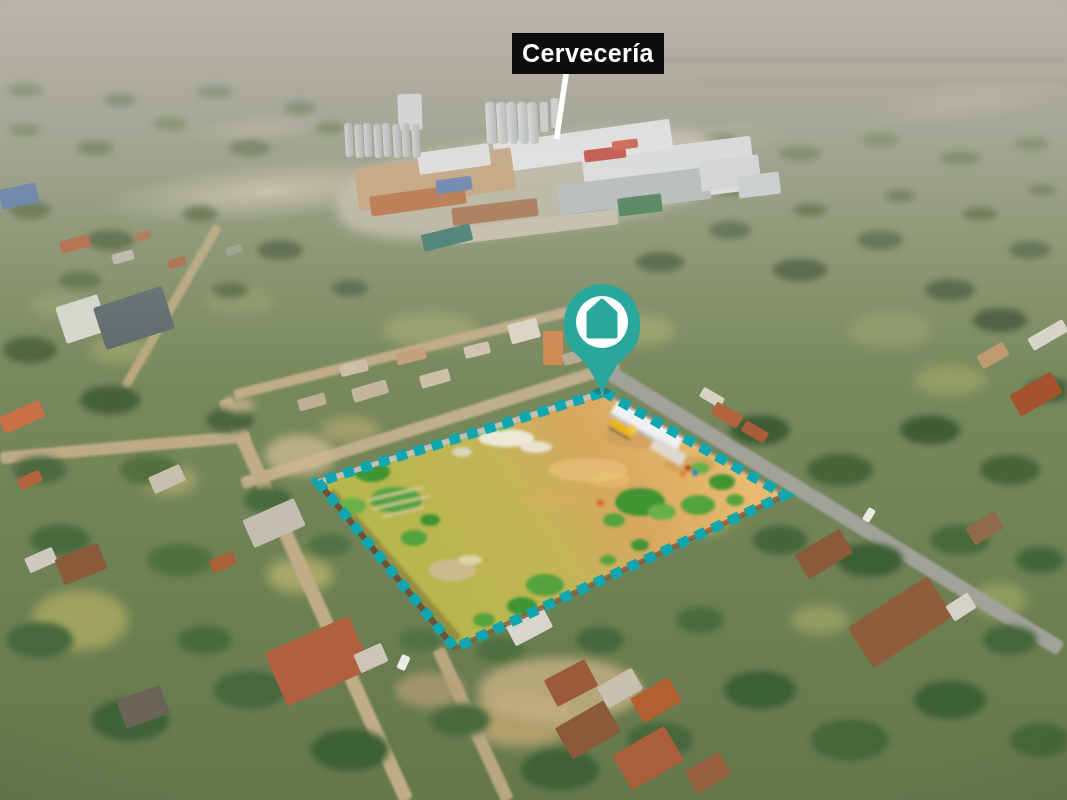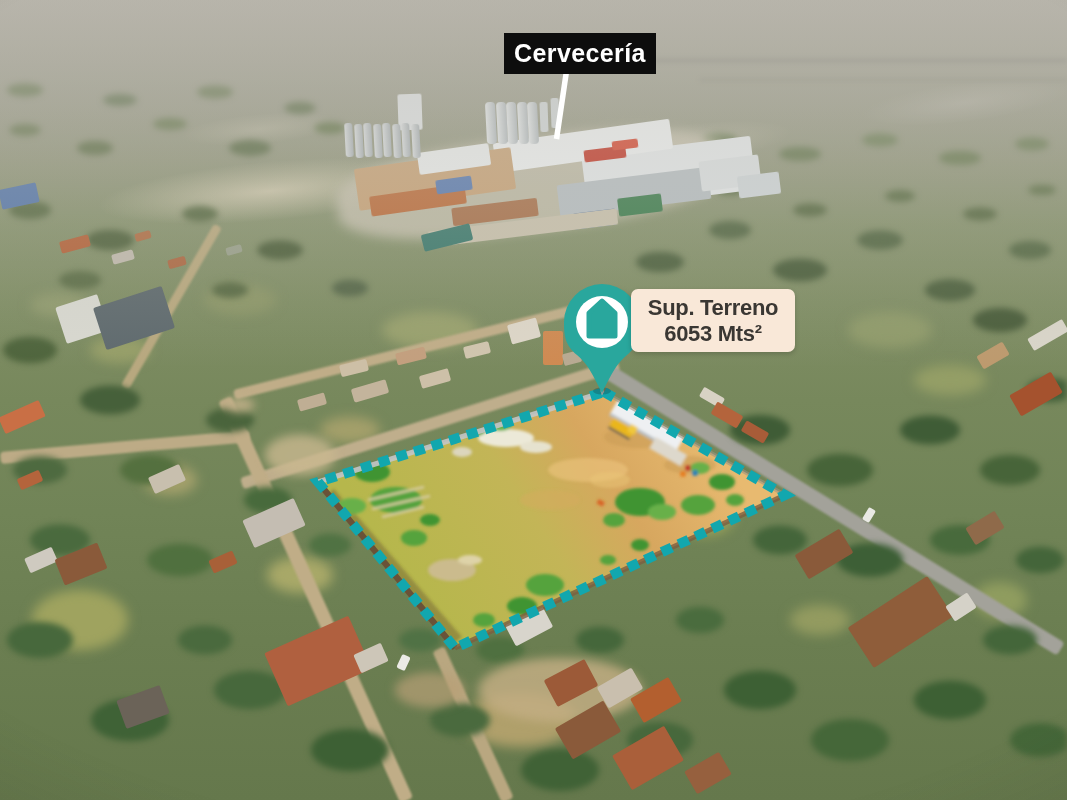--- a/index.html
+++ b/index.html
@@ -121,21 +121,21 @@
   #roads .sp{transform-origin:0 0;filter:blur(1px);border-radius:4px;}
   #factory .sp{filter:blur(.4px);}
   .apron{position:absolute;left:336px;top:138px;width:390px;height:92px;transform:rotate(-7deg);
          background:#c6c0ae;border-radius:40%;filter:blur(6px);opacity:.85;}
   .haze{background:linear-gradient(180deg,rgba(196,194,184,.55) 0%,rgba(196,194,184,.35) 14%,
         rgba(192,192,180,.18) 30%,rgba(192,192,180,0) 46%);}
   .vign{background:radial-gradient(120% 100% at 50% 45%,rgba(0,0,0,0) 60%,rgba(35,38,25,.28) 100%);}
   svg.overlay{position:absolute;left:0;top:0;}
   
   .callout{position:absolute;display:flex;align-items:center;justify-content:center;
-           font-weight:bold;text-align:center;}
+           font-weight:bold;text-align:center;margin-left:8px;}
   .callout-factory{left:504px;top:33px;height:41px;padding:4px 10px;
       background:var(--factory-label-bg,#0d0d0d);color:var(--factory-label-text,#fff);
       font-size:25px;letter-spacing:.4px;}
   .callout-plot{left:631px;top:289px;width:164px;height:63px;border-radius:7px;
       background:var(--plot-label-bg,#f9e8d8);color:var(--plot-label-text,#3a3733);
       flex-direction:column;font-size:22px;line-height:1.18;letter-spacing:-.3px;
       box-shadow:0 2px 5px rgba(0,0,0,.18);}
 </style>
 </head>
 <body>
@@ -336,17 +336,13 @@
       <path d="M589,336 L589,313 L602,301 L615,313 L615,336 Z" style="fill:var(--callout-teal,#29a79d);stroke:var(--callout-teal,#29a79d)" stroke-width="5" stroke-linejoin="round"></path>
     </g>
   </svg>
 
   <div class="layer vign"></div>
 
   <div class="callout callout-factory">
     <span>Cervecería</span>
   </div>
 
-  <div class="callout callout-plot">
-    <span>Sup. Terreno</span>
-    <span>6053 Mts²</span>
-  </div>
 </div>
 
 </body></html>

